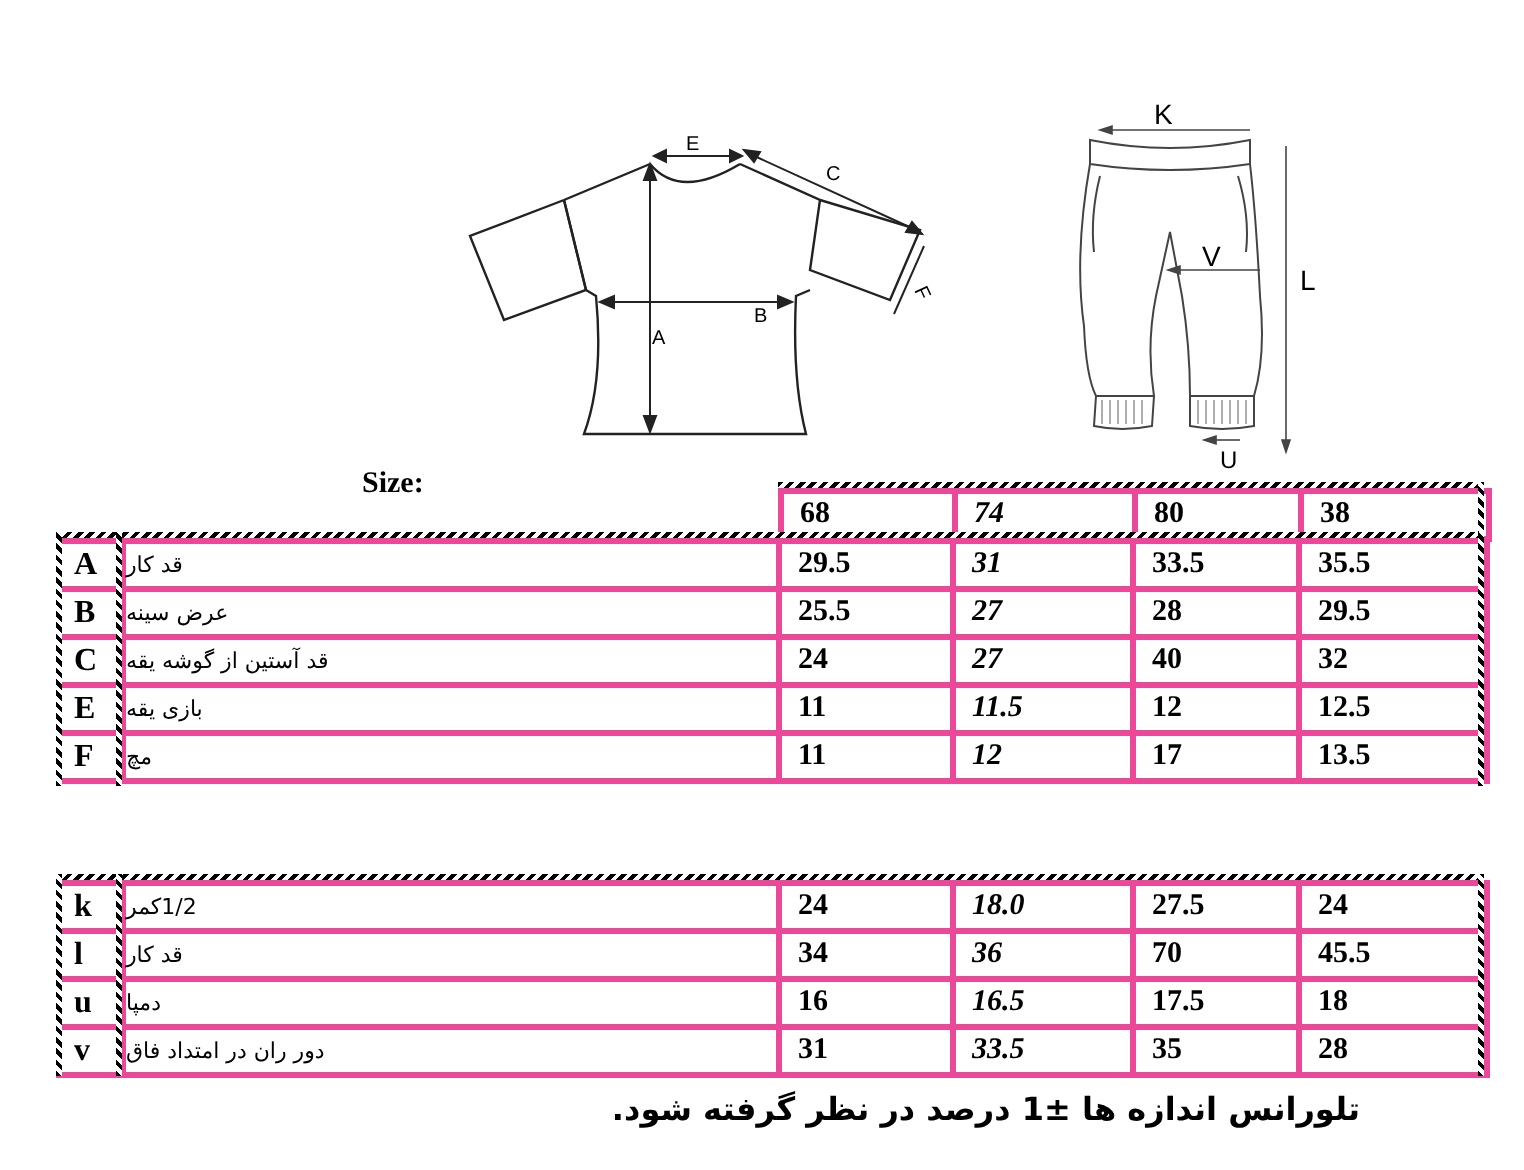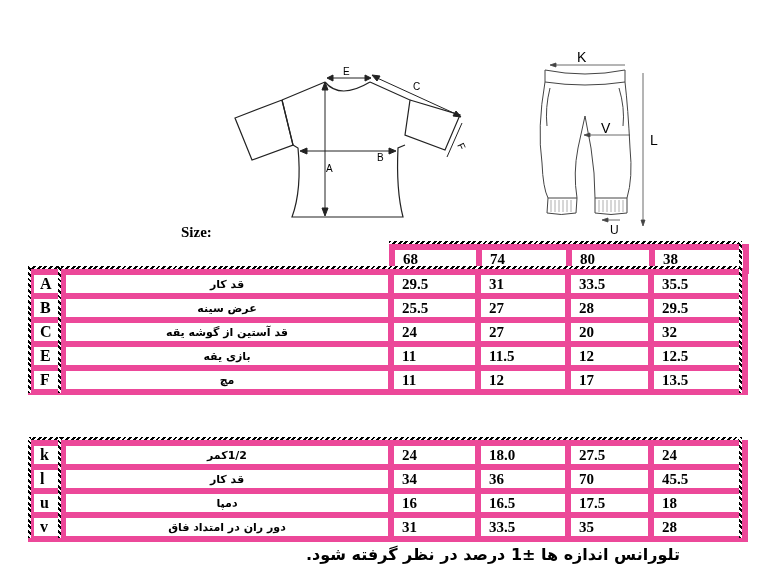--- a/index.html
+++ b/index.html
@@ -1,25 +1,25 @@
 <!DOCTYPE html>
 <html><head>
 <meta charset="utf-8">
 <style>
   html, body { margin:0; padding:0; background:#ffffff; }
   body { width:762px; height:585px; position:relative; overflow:hidden; font-family:"Liberation Serif", serif; color:#000; }
   .abs { position:absolute; }
   .hatch-h { background: repeating-linear-gradient(135deg, #000 0 2px, #fff 2px 4px); }
   .hatch-v { background: repeating-linear-gradient(45deg, #000 0 2px, #fff 2px 4px); }
   table.grid { border-collapse:collapse; position:absolute; font-family:"Liberation Serif", serif; font-weight:bold; font-size:15px; }
-  table.grid td { border:6px solid #ec4899; height:24px; padding:0 0 0 8px; vertical-align:middle; box-sizing:border-box; }
+  table.grid td { border:3px solid #ec4899; height:24px; padding:0 0 0 8px; vertical-align:middle; box-sizing:border-box; }
   table.grid td.letter { width:32px; padding-left:6px; font-size:16px; }
-  table.grid td.desc { width:328px; text-align:center; padding-left:0; font-family:"DejaVu Sans", sans-serif; font-size:11px; font-weight:bold; direction:rtl; }
+  table.grid td.desc { width:328px; text-align:left; padding-left:0; font-family:"DejaVu Sans", sans-serif; font-size:11px; font-weight:normal; direction:rtl; }
   table.grid td.c68 { width:87px; }
-  table.grid td.c74 { width:90px; }
+  table.grid td.c74 { width:90px;font-style:italic; }
   table.grid td.c80 { width:83px; }
   table.grid td.c86 { width:94px; }
   .size-label { font-weight:bold; font-size:15px; font-family:"Liberation Serif", serif; }
   .footer { font-family:"DejaVu Sans", sans-serif; font-weight:bold; font-size:16px; direction:rtl; }
   svg text { font-family:"Liberation Sans", sans-serif; }
 </style>
 </head>
 <body>
 
 <svg class="abs" style="left:230px;top:60px;" width="250" height="165" viewBox="0 0 250 165">
@@ -92,21 +92,21 @@
     <polygon points="59,87 65,85 65,89"></polygon>
     <line x1="80" y1="172" x2="95" y2="172"></line>
     <polygon points="77,172 83,170 83,174"></polygon>
   </g>
   <text x="52" y="14" font-size="14">K</text>
   <text x="125" y="97" font-size="14">L</text>
   <text x="76" y="85" font-size="14">V</text>
   <text x="85" y="186" font-size="12">U</text>
 </svg>
 
-<div class="abs size-label" style="left:181px;top:224px;">Size:</div>
+<div class="abs size-label" style="left:181px;top:234px;">Size:</div>
 
 <div class="abs hatch-h" style="left:389px;top:241px;width:353px;height:3px;"></div>
 <table class="grid" style="left:389px;top:244px;">
   <tbody>
       <tr>
     <td class="c68">68</td>
     <td class="c74">74</td>
     <td class="c80">80</td>
     <td class="c86">38</td>
   </tr>
@@ -131,21 +131,21 @@
     <td class="c68">25.5</td>
     <td class="c74">27</td>
     <td class="c80">28</td>
     <td class="c86">29.5</td>
   </tr>
   <tr>
     <td class="letter">C</td>
     <td class="desc">قد آستین از گوشه یقه</td>
     <td class="c68">24</td>
     <td class="c74">27</td>
-    <td class="c80">20</td>
+    <td class="c80">40</td>
     <td class="c86">32</td>
   </tr>
   <tr>
     <td class="letter">E</td>
     <td class="desc">بازی یقه</td>
     <td class="c68">11</td>
     <td class="c74">11.5</td>
     <td class="c80">12</td>
     <td class="c86">12.5</td>
   </tr>

